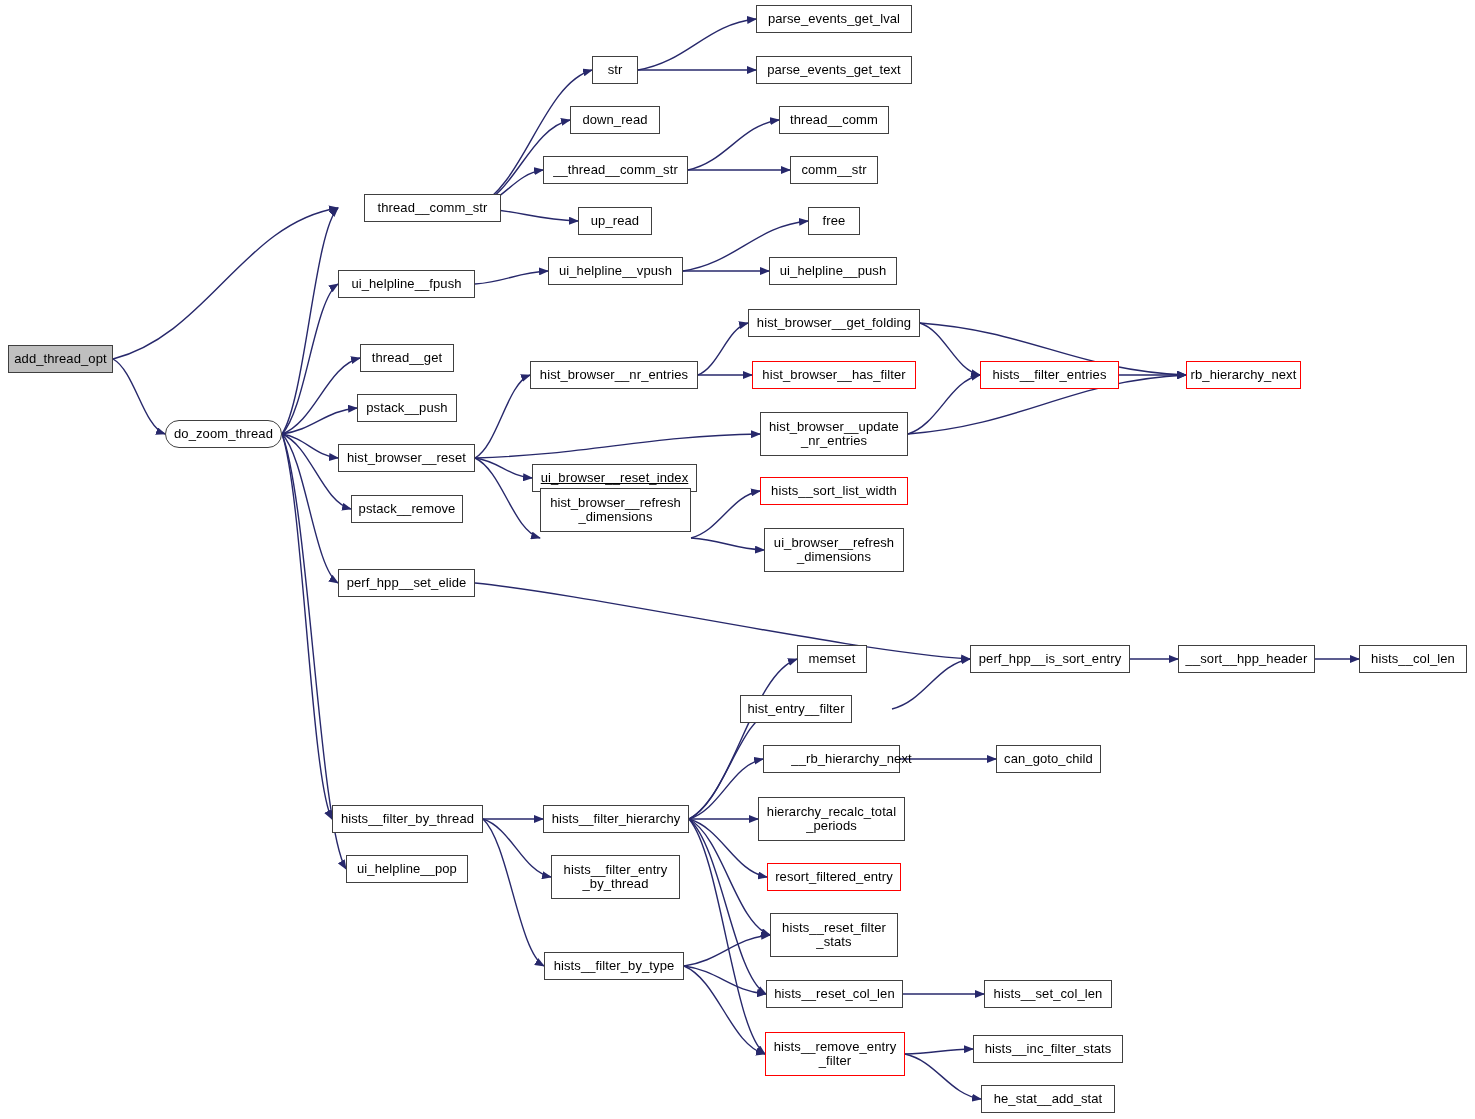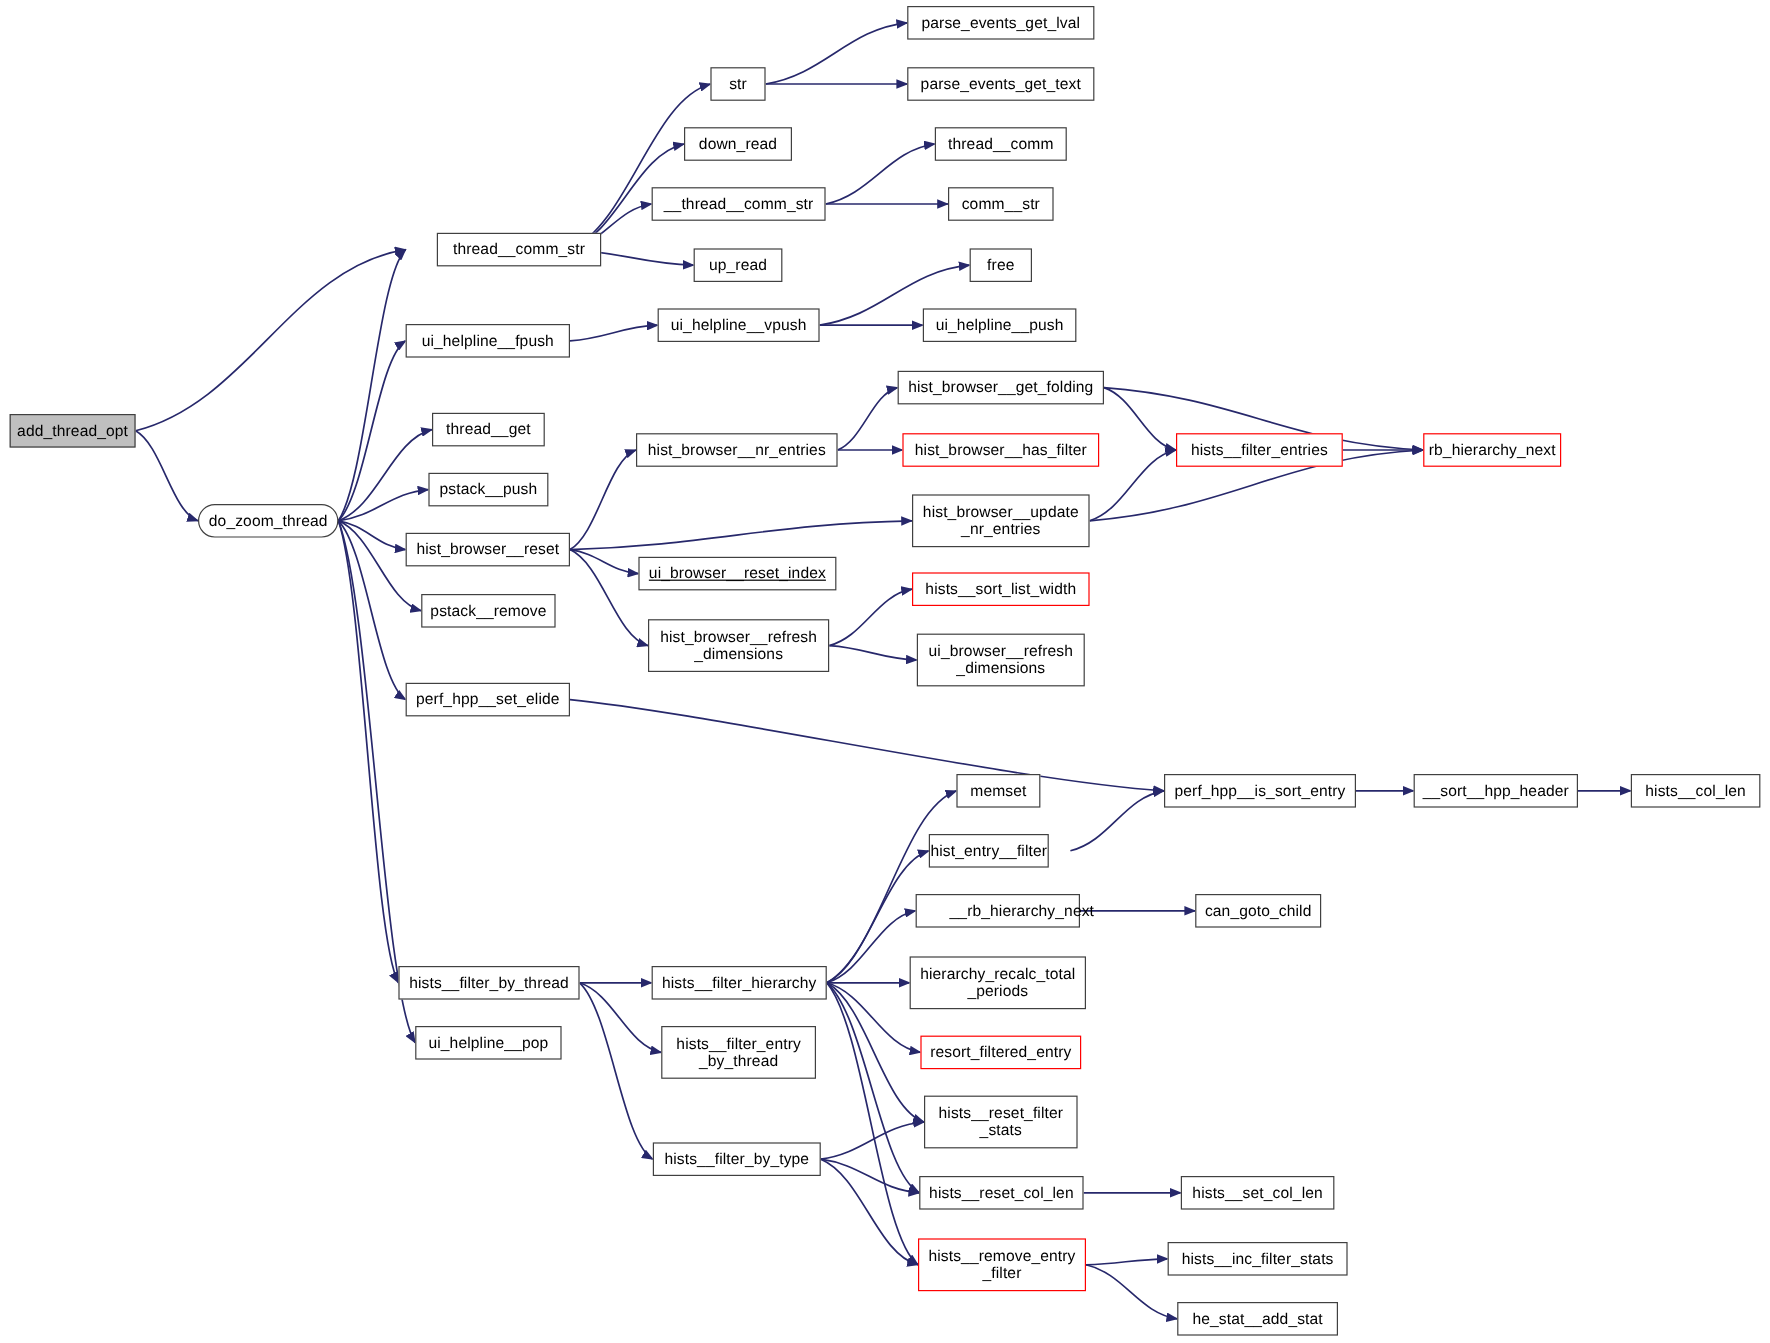--- a/index.html
+++ b/index.html
@@ -129,39 +129,39 @@
       <div class="node" style="left: 338px; top: 569px; width: 137px; height: 28px;">perf_hpp__set_elide</div>
       <div class="node" style="left: 332px; top: 805px; width: 151px; height: 28px;">hists__filter_by_thread</div>
       <div class="node" style="left: 346px; top: 855px; width: 122px; height: 28px;">ui_helpline__pop</div>
       <div class="node" style="left: 592px; top: 56px; width: 46px; height: 28px;">str</div>
       <div class="node" style="left: 570px; top: 106px; width: 90px; height: 28px;">down_read</div>
       <div class="node" style="left: 543px; top: 156px; width: 145px; height: 28px;">__thread__comm_str</div>
       <div class="node" style="left: 578px; top: 207px; width: 74px; height: 28px;">up_read</div>
       <div class="node" style="left: 548px; top: 257px; width: 135px; height: 28px;">ui_helpline__vpush</div>
       <div class="node" style="left: 530px; top: 361px; width: 168px; height: 28px;">hist_browser__nr_entries</div>
       <div class="node" style="left: 532px; top: 464px; width: 165px; height: 28px; text-decoration: underline;">ui_browser__reset_index</div>
-      <div class="node" style="left: 540px; top: 516px; width: 151px; height: 44px;">hist_browser__refresh
+      <div class="node" style="left: 540px; top: 488px; width: 151px; height: 44px;">hist_browser__refresh
 _dimensions</div>
       <div class="node" style="left: 756px; top: 5px; width: 156px; height: 28px;">parse_events_get_lval</div>
       <div class="node" style="left: 756px; top: 56px; width: 156px; height: 28px;">parse_events_get_text</div>
       <div class="node" style="left: 779px; top: 106px; width: 110px; height: 28px;">thread__comm</div>
       <div class="node" style="left: 790px; top: 156px; width: 88px; height: 28px;">comm__str</div>
       <div class="node" style="left: 808px; top: 207px; width: 52px; height: 28px;">free</div>
       <div class="node" style="left: 769px; top: 257px; width: 128px; height: 28px;">ui_helpline__push</div>
       <div class="node" style="left: 748px; top: 309px; width: 172px; height: 28px;">hist_browser__get_folding</div>
       <div class="node red" style="left: 752px; top: 361px; width: 164px; height: 28px;">hist_browser__has_filter</div>
       <div class="node" style="left: 760px; top: 412px; width: 148px; height: 44px;">hist_browser__update
 _nr_entries</div>
       <div class="node red" style="left: 760px; top: 477px; width: 148px; height: 28px;">hists__sort_list_width</div>
       <div class="node" style="left: 764px; top: 528px; width: 140px; height: 44px;">ui_browser__refresh
 _dimensions</div>
       <div class="node red" style="left: 980px; top: 361px; width: 139px; height: 28px;">hists__filter_entries</div>
       <div class="node red" style="left: 1186px; top: 361px; width: 115px; height: 28px;">rb_hierarchy_next</div>
       <div class="node" style="left: 797px; top: 645px; width: 70px; height: 28px;">memset</div>
-      <div class="node" style="left: 774px; top: 695px; width: 100px; height: 28px;">hist_entry__filter</div>
+      <div class="node" style="left: 740px; top: 695px; width: 112px; height: 28px;">hist_entry__filter</div>
       <div class="node" style="left: 763px; top: 745px; width: 137px; height: 28px; padding-left: 40px;">__rb_hierarchy_next</div>
       <div class="node" style="left: 758px; top: 797px; width: 147px; height: 44px;">hierarchy_recalc_total
 _periods</div>
       <div class="node red" style="left: 767px; top: 863px; width: 134px; height: 28px;">resort_filtered_entry</div>
       <div class="node" style="left: 770px; top: 913px; width: 128px; height: 44px;">hists__reset_filter
 _stats</div>
       <div class="node" style="left: 766px; top: 980px; width: 137px; height: 28px;">hists__reset_col_len</div>
       <div class="node red" style="left: 765px; top: 1032px; width: 140px; height: 44px;">hists__remove_entry
 _filter</div>
       <div class="node" style="left: 970px; top: 645px; width: 160px; height: 28px;">perf_hpp__is_sort_entry</div>

